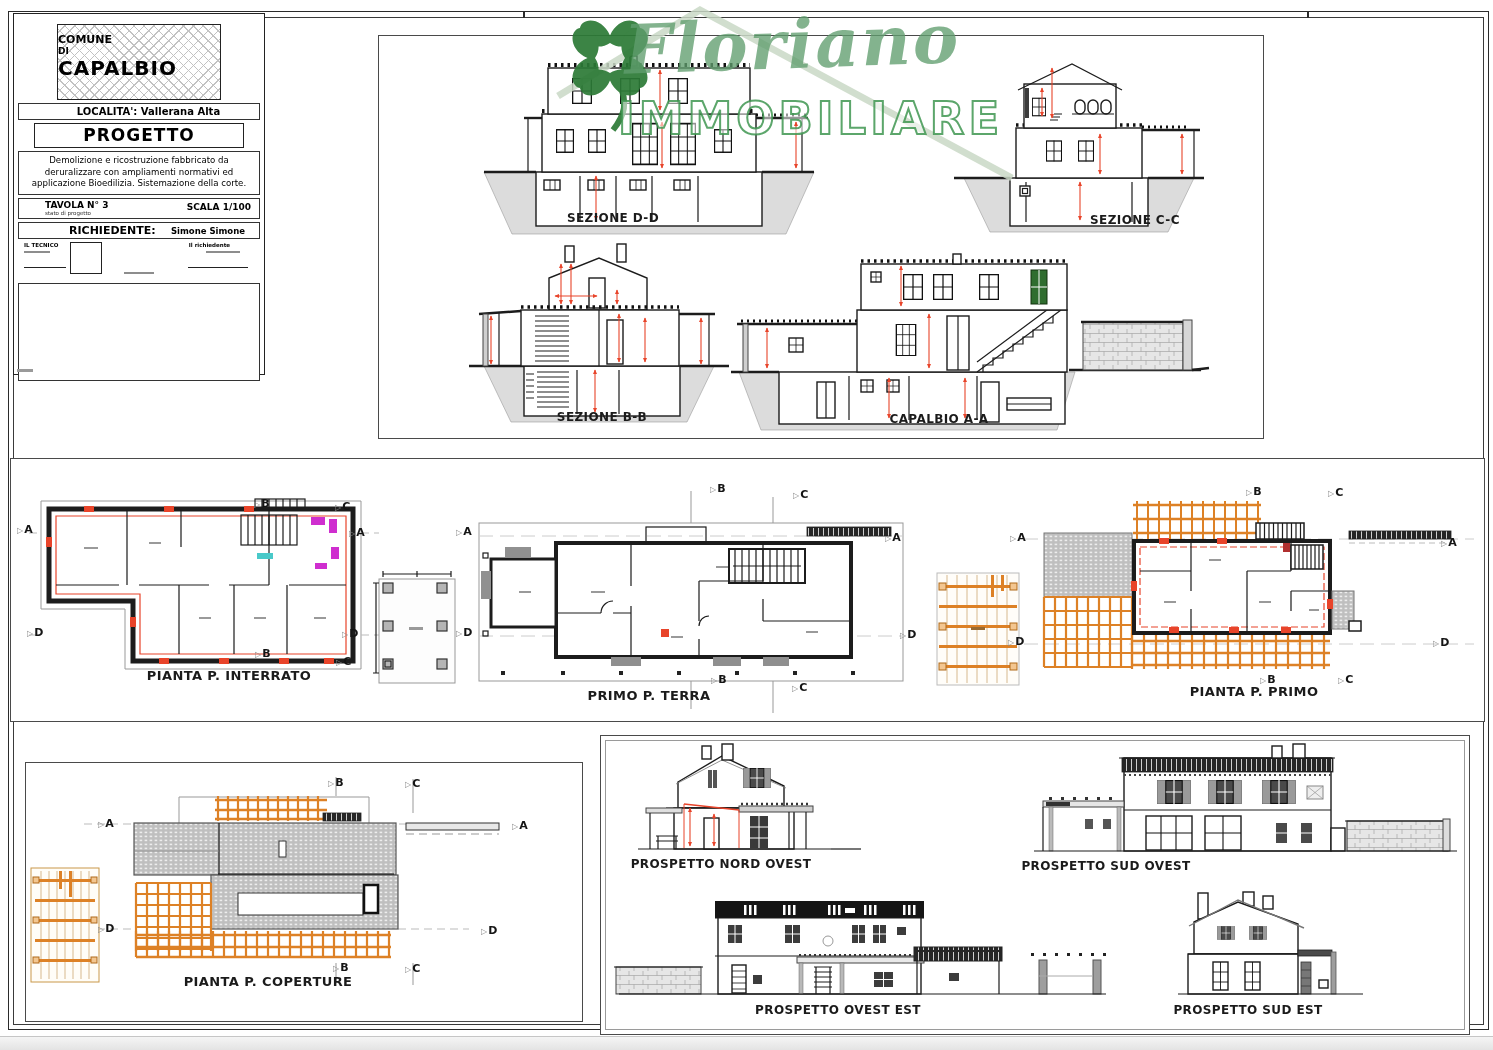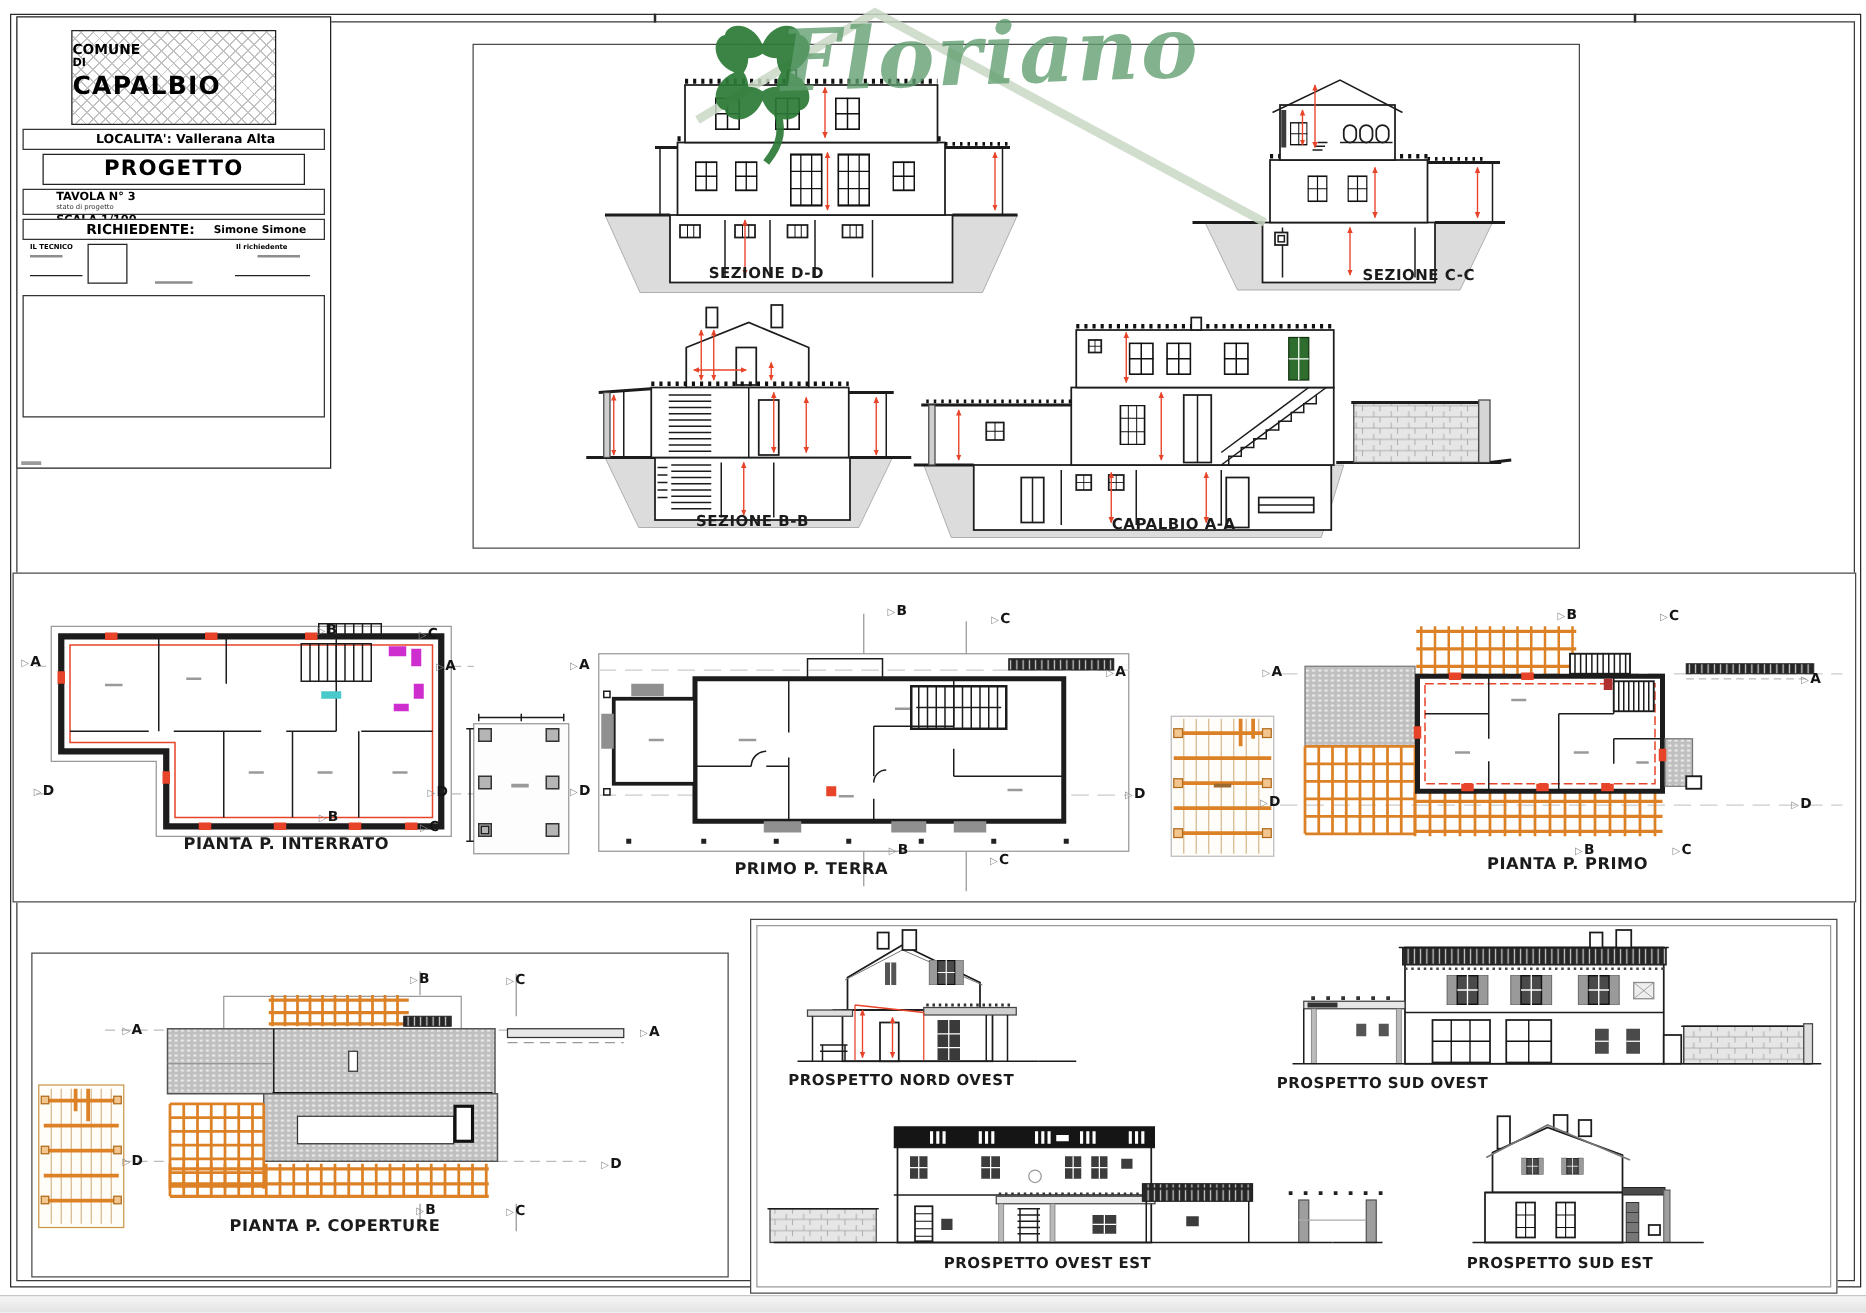--- a/index.html
+++ b/index.html
@@ -32,21 +32,21 @@
      background:
        repeating-linear-gradient(45deg,#c2c2c2 0 1px,transparent 1px 7px),
        repeating-linear-gradient(-45deg,#c2c2c2 0 1px,transparent 1px 7px);}
   .tb-comune .l1{font-size:11px;margin-top:8px;font-weight:600;}
   .tb-comune .l2{font-size:9px;font-weight:600;}
   .tb-comune .l3{font-size:20px;font-weight:700;letter-spacing:1px;}
   .tb-localita{height:15px;text-align:center;font-size:10px;font-weight:600;line-height:15px;}
   .tb-progetto{height:23px;margin:3px 20px 0 20px;border:1.6px solid #222;text-align:center;
                font-size:17px;font-weight:700;letter-spacing:1px;line-height:23px;}
   .tb-desc{height:44px;font-size:8.6px;line-height:1.35;text-align:center;padding:3px 8px;box-sizing:border-box;}
-  .tb-tavola{height:21px;display:flex;justify-content:space-between;padding:1px 8px 0 26px;box-sizing:border-box;flex-direction:column;}
+  .tb-tavola{height:21px;display:flex;justify-content:space-between;padding:1px 8px 0 26px;box-sizing:border-box;}
   .tb-tavola .tv{font-size:9px;font-weight:700;}
   .tb-tavola .tvs{font-size:5.5px;color:#333;}
   .tb-tavola .sc{font-size:9px;font-weight:700;padding-top:2px;}
   .tb-rich{height:17px;display:flex;justify-content:space-between;padding:0 14px 0 50px;box-sizing:border-box;align-items:center;}
   .tb-rich .rl{font-size:11px;font-weight:700;}
   .tb-rich .rn{font-size:8.5px;font-weight:600;}
   .tb-firma{height:40px;border:none;margin-top:1px;}
   .tb-firma .tec{position:absolute;left:6px;top:2px;font-size:5.5px;font-weight:700;}
   .tb-firma .bar{position:absolute;background:#8d8d8d;height:2px;}
   .tb-firma .sig{position:absolute;background:#222;height:1px;}
@@ -109,20 +109,21 @@
   <div class="tick" style="left:785px;top:1023px;width:1.5px;height:8px"></div>
 
   <div id="titleblock">
     <div class="tb-comune">
       <div class="l1">COMUNE</div>
       <div class="l2">DI</div>
       <div class="l3">CAPALBIO</div>
     </div>
     <div class="tb-row tb-localita">LOCALITA': Vallerana Alta</div>
     <div class="tb-progetto">PROGETTO</div>
+    <div class="tb-row tb-desc">Demolizione e ricostruzione fabbricato da deruralizzare con ampliamenti normativi ed applicazione Bioedilizia. Sistemazione della corte.</div>
     <div class="tb-row tb-tavola">
       <div>
         <div class="tv">TAVOLA N° 3</div>
         <div class="tvs">stato di progetto</div>
       </div>
       <div class="sc">SCALA 1/100</div>
     </div>
     <div class="tb-row tb-rich">
       <span class="rl">RICHIEDENTE:</span>
       <span class="rn">Simone Simone</span>
@@ -682,17 +683,18 @@
       <path d="M18,96 L160,10 L472,178" stroke="#c9d8c6" stroke-width="7" fill="none" opacity=".85"></path>
       <g transform="translate(70,58) scale(1.5)" fill="#2c7a36" opacity=".92">
         <path d="M0,0 C-6,-14 -22,-12 -20,-2 C-18,7 -7,10 0,5 C7,10 18,7 20,-2 C22,-12 6,-14 0,0 Z" transform="translate(0,-15)"></path>
         <path d="M0,0 C-6,-14 -22,-12 -20,-2 C-18,7 -7,10 0,5 C7,10 18,7 20,-2 C22,-12 6,-14 0,0 Z" transform="rotate(90) translate(0,-15)"></path>
         <path d="M0,0 C-6,-14 -22,-12 -20,-2 C-18,7 -7,10 0,5 C7,10 18,7 20,-2 C22,-12 6,-14 0,0 Z" transform="rotate(180) translate(0,-15)"></path>
         <path d="M0,0 C-6,-14 -22,-12 -20,-2 C-18,7 -7,10 0,5 C7,10 18,7 20,-2 C22,-12 6,-14 0,0 Z" transform="rotate(270) translate(0,-15)"></path>
         <path d="M6,16 C12,30 10,38 2,48" stroke="#2c7a36" stroke-width="4" fill="none"></path>
       </g>
     </svg>
     <div id="wm-script">Floriano</div>
+    <div id="wm-sub">IMMOBILIARE</div>
   </div>
 
 </div>
 <div id="bottombar"></div>
 </div>
 
 </body></html>

